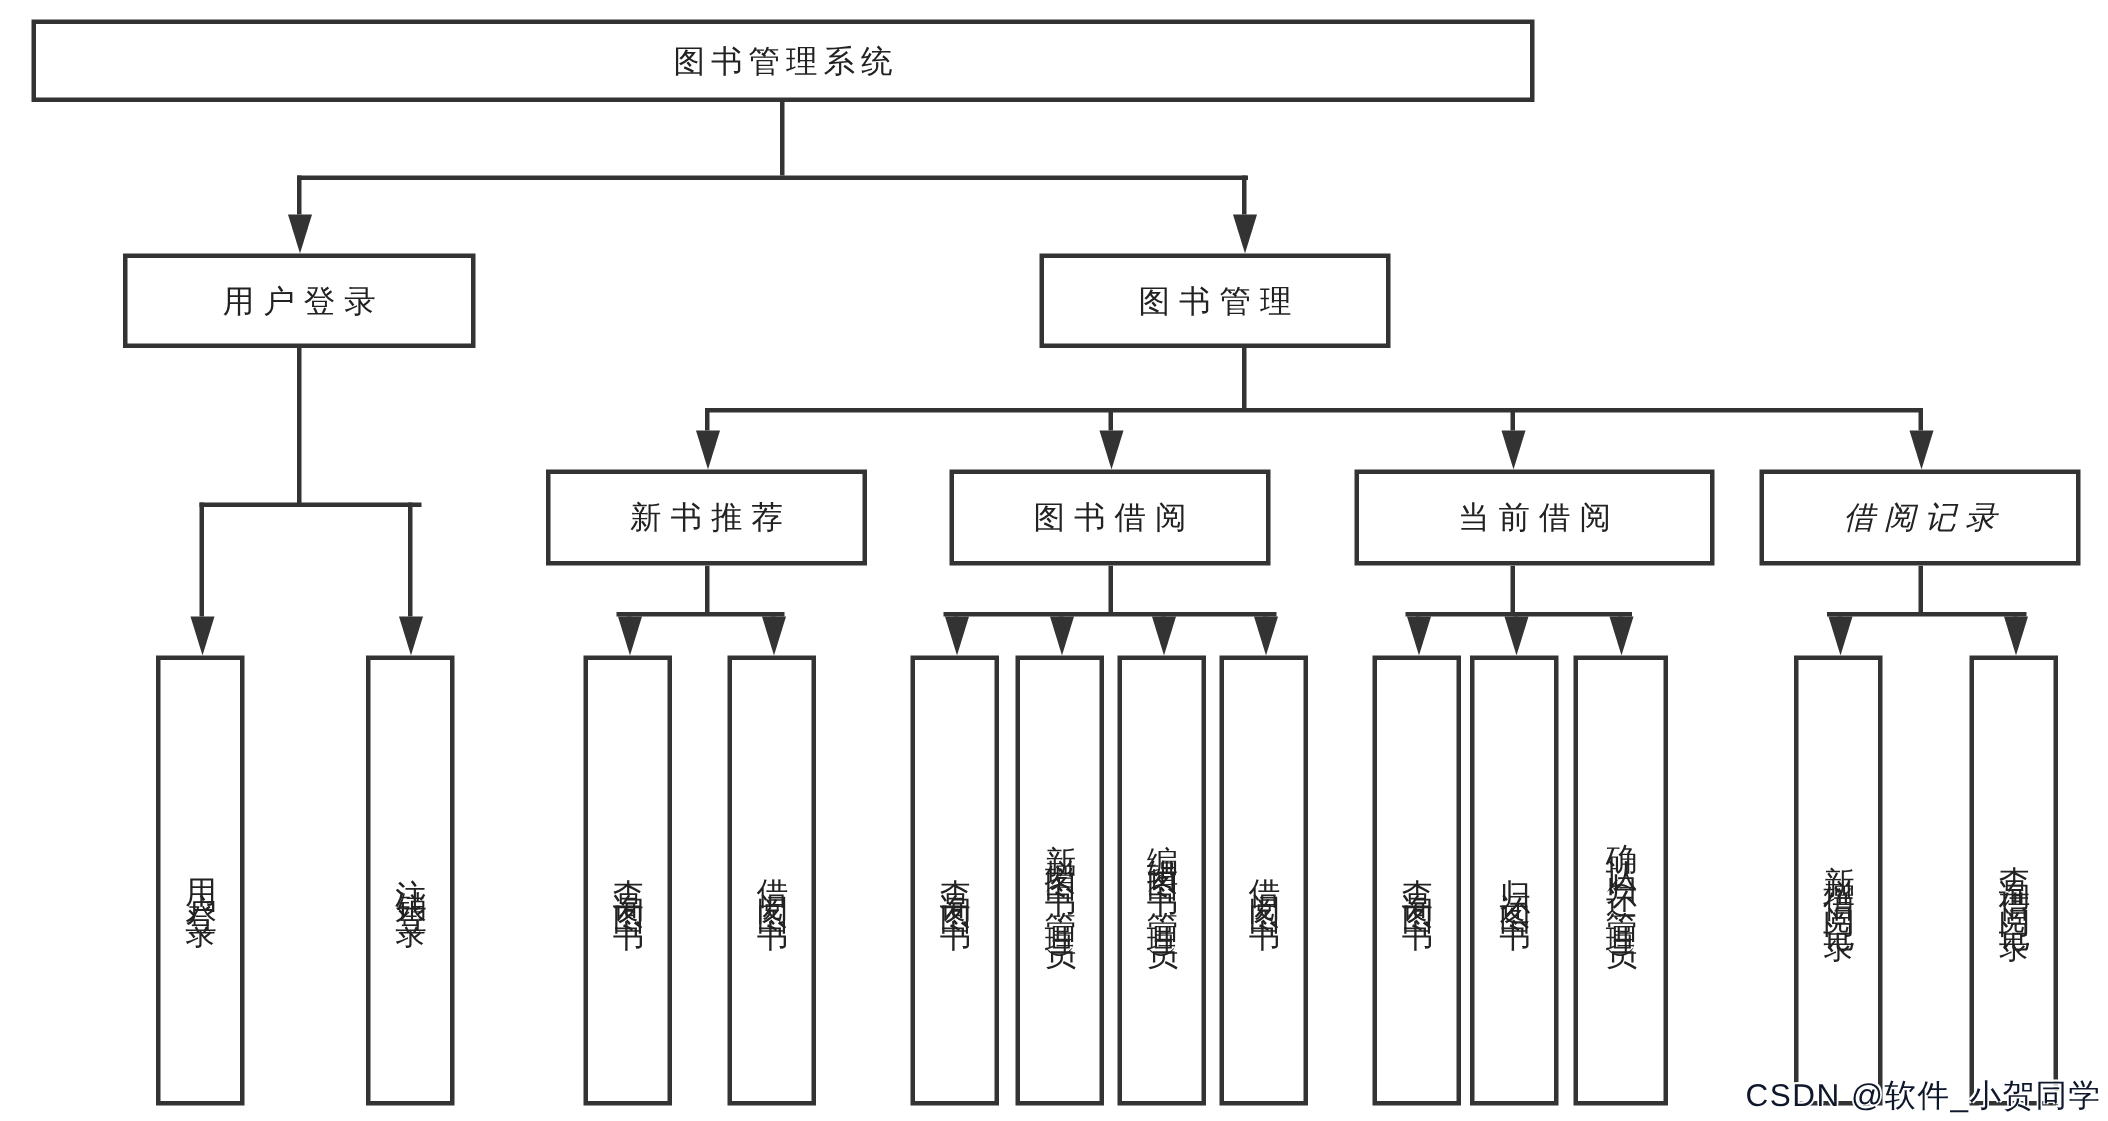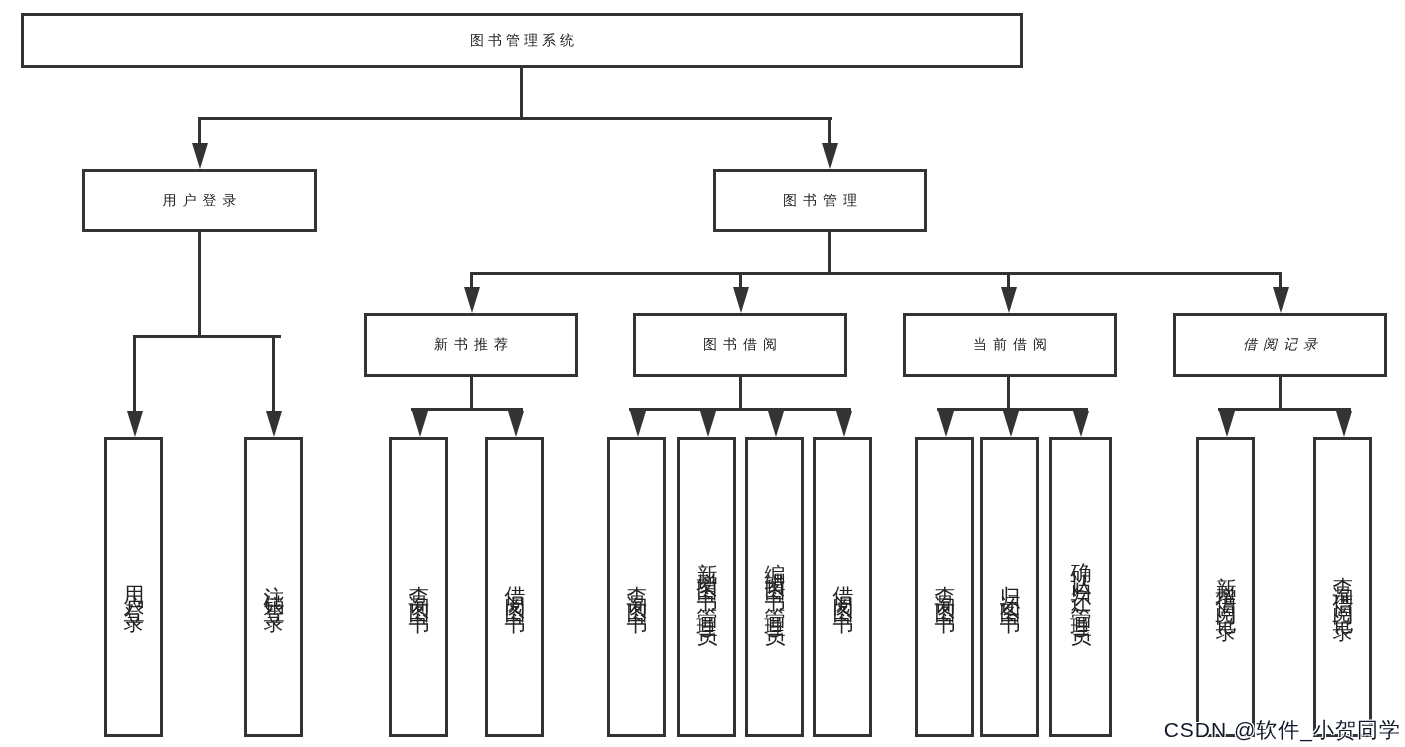--- a/index.html
+++ b/index.html
@@ -16,21 +16,21 @@
   .vl{width:3px;}
   
   .ar{position:absolute;width:17px;display:flex;flex-direction:column;align-items:center;z-index:2;}
   .ar .sh{width:3px;flex:1 1 auto;background:#333333;}
   .ar .hd{width:0;height:0;border-left:8px solid transparent;border-right:8px solid transparent;border-top:26px solid #333333;flex:0 0 auto;}
   
   .hbox{
     position:absolute;box-sizing:border-box;background:#ffffff;
     border:3px solid #333333;z-index:3;
     display:flex;align-items:center;justify-content:center;
-    color:#222222;font-size:14px;
+    color:#222222;font-size:21px;
   }
   .hbox span{letter-spacing:6px;margin-right:-6px;white-space:nowrap;}
   .hbox.root span{letter-spacing:4px;margin-right:-4px;}
   .leaf{
     position:absolute;box-sizing:border-box;background:#ffffff;
     border:3px solid #333333;z-index:3;
     top:437px;height:300px;width:59px;color:#222222;
   }
   .leaf .vt{
     position:absolute;top:50%;left:50%;transform:translate(-50%,-50%);
@@ -148,31 +148,31 @@
       <span class="hd"></span>
     </div>
 
   <div class="hbox root" style="left:21px;top:13px;width:1002px;height:55px;">
     <span>图书管理系统</span>
   </div>
 
   <div class="hbox" style="left:82px;top:169px;width:235px;height:63px;">
     <span>用户登录</span>
   </div>
-  <div class="hbox" style="left:713px;top:169px;width:214px;height:63px;">
+  <div class="hbox" style="left:693px;top:169px;width:234px;height:63px;">
     <span>图书管理</span>
   </div>
 
   <div class="hbox" style="left:364px;top:313px;width:214px;height:64px;">
     <span>新书推荐</span>
   </div>
   <div class="hbox" style="left:633px;top:313px;width:214px;height:64px;">
     <span>图书借阅</span>
   </div>
-  <div class="hbox" style="left:903px;top:313px;width:214px;height:64px;">
+  <div class="hbox" style="left:903px;top:313px;width:240px;height:64px;">
     <span>当前借阅</span>
   </div>
   <div class="hbox" style="left:1173px;top:313px;width:214px;height:64px;font-style:italic;">
     <span>借阅记录</span>
   </div>
 
   <div class="leaf" style="left:104px;">
     <span class="vt">用户登录</span>
   </div>
   <div class="leaf" style="left:244px;">

